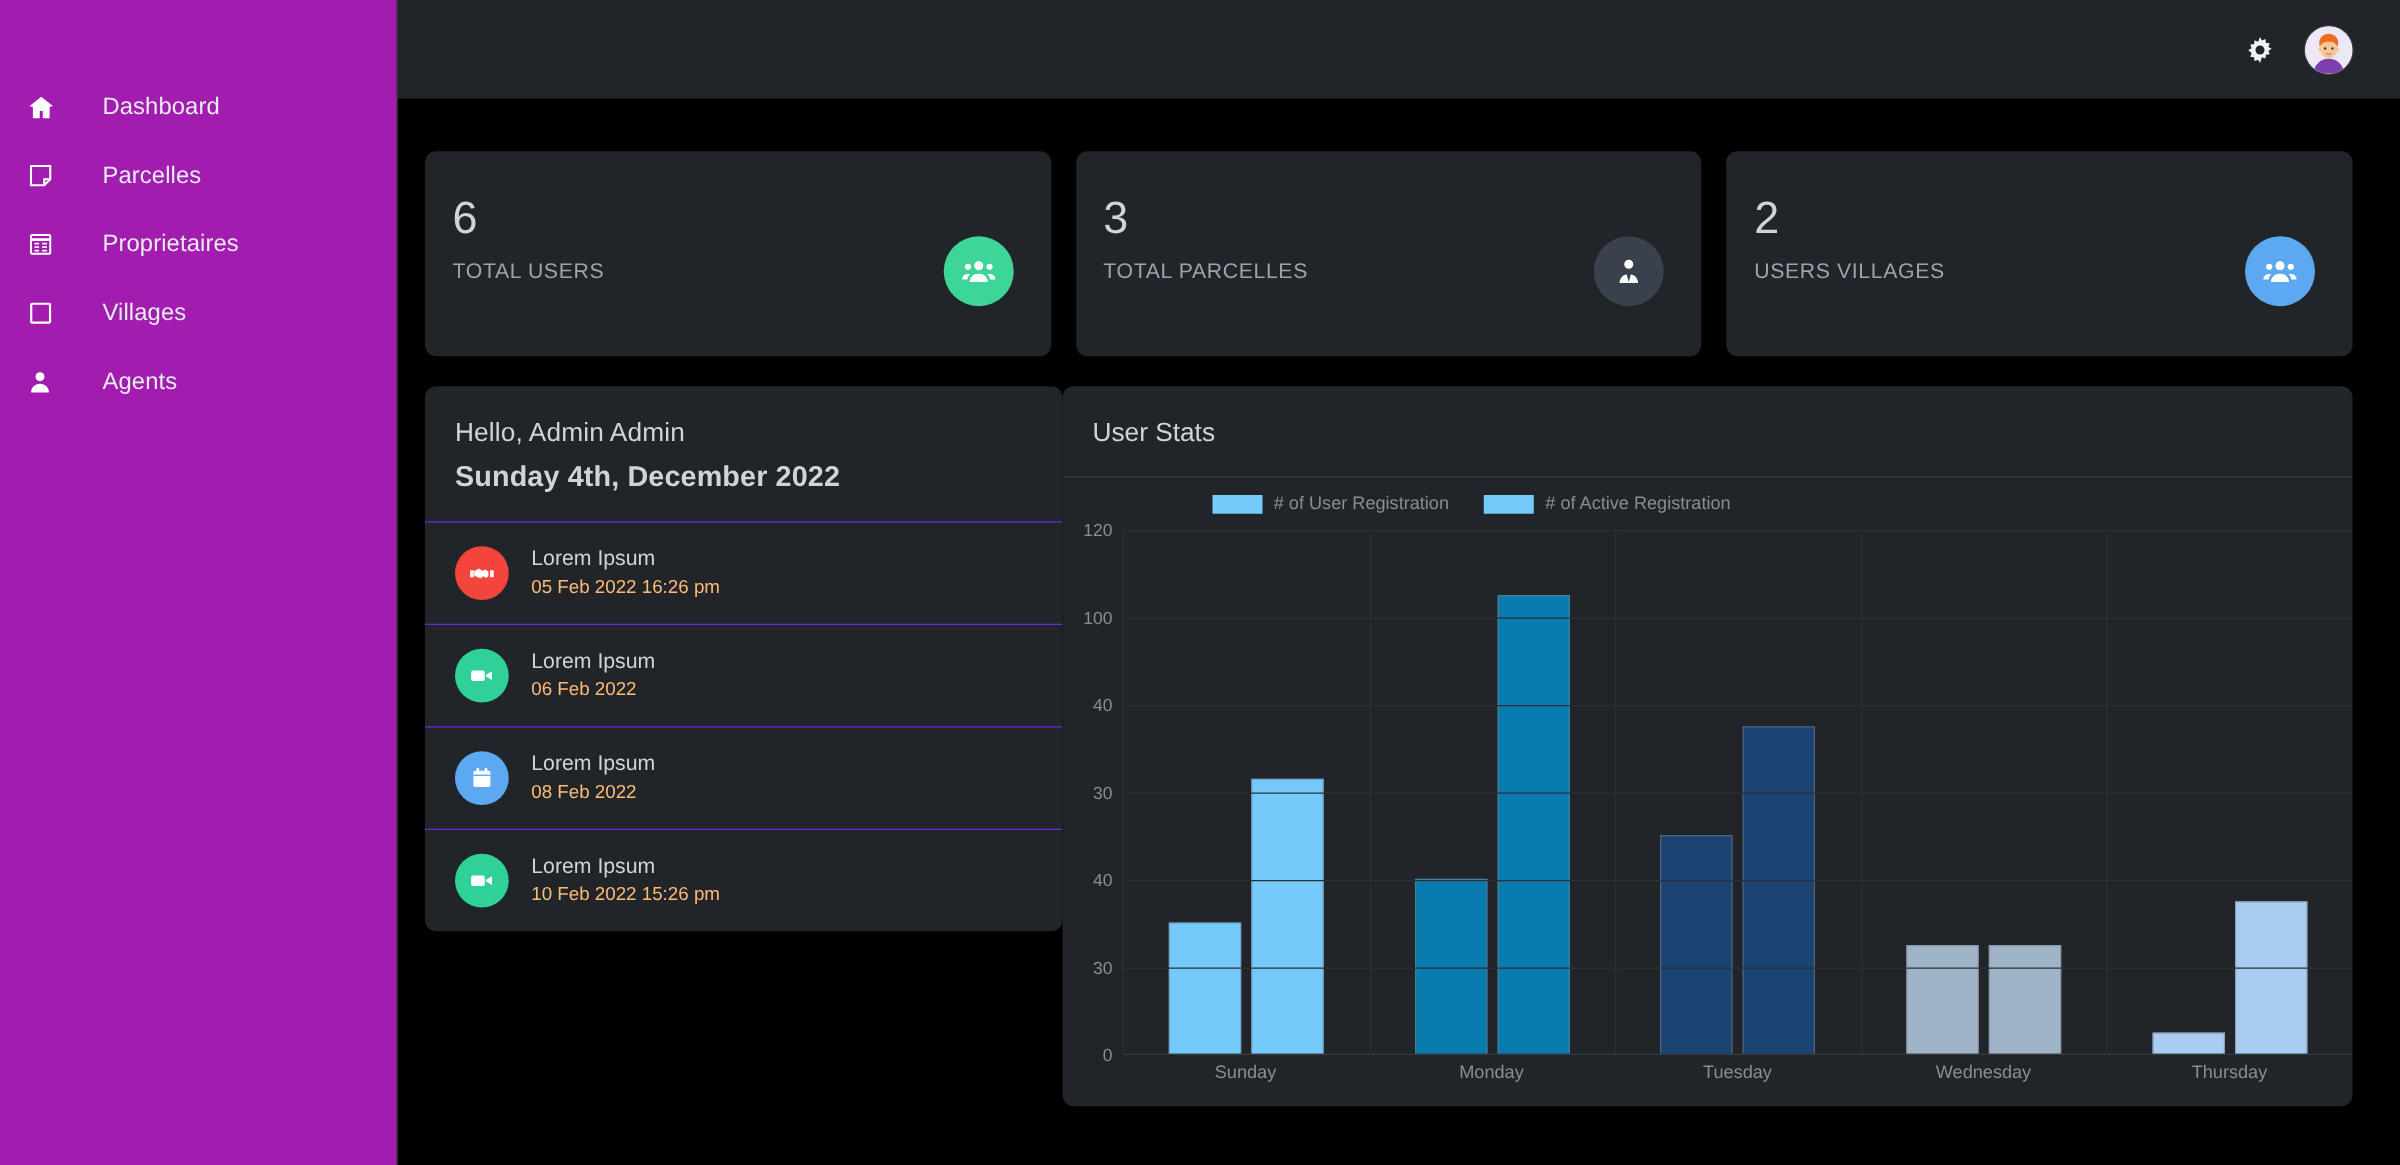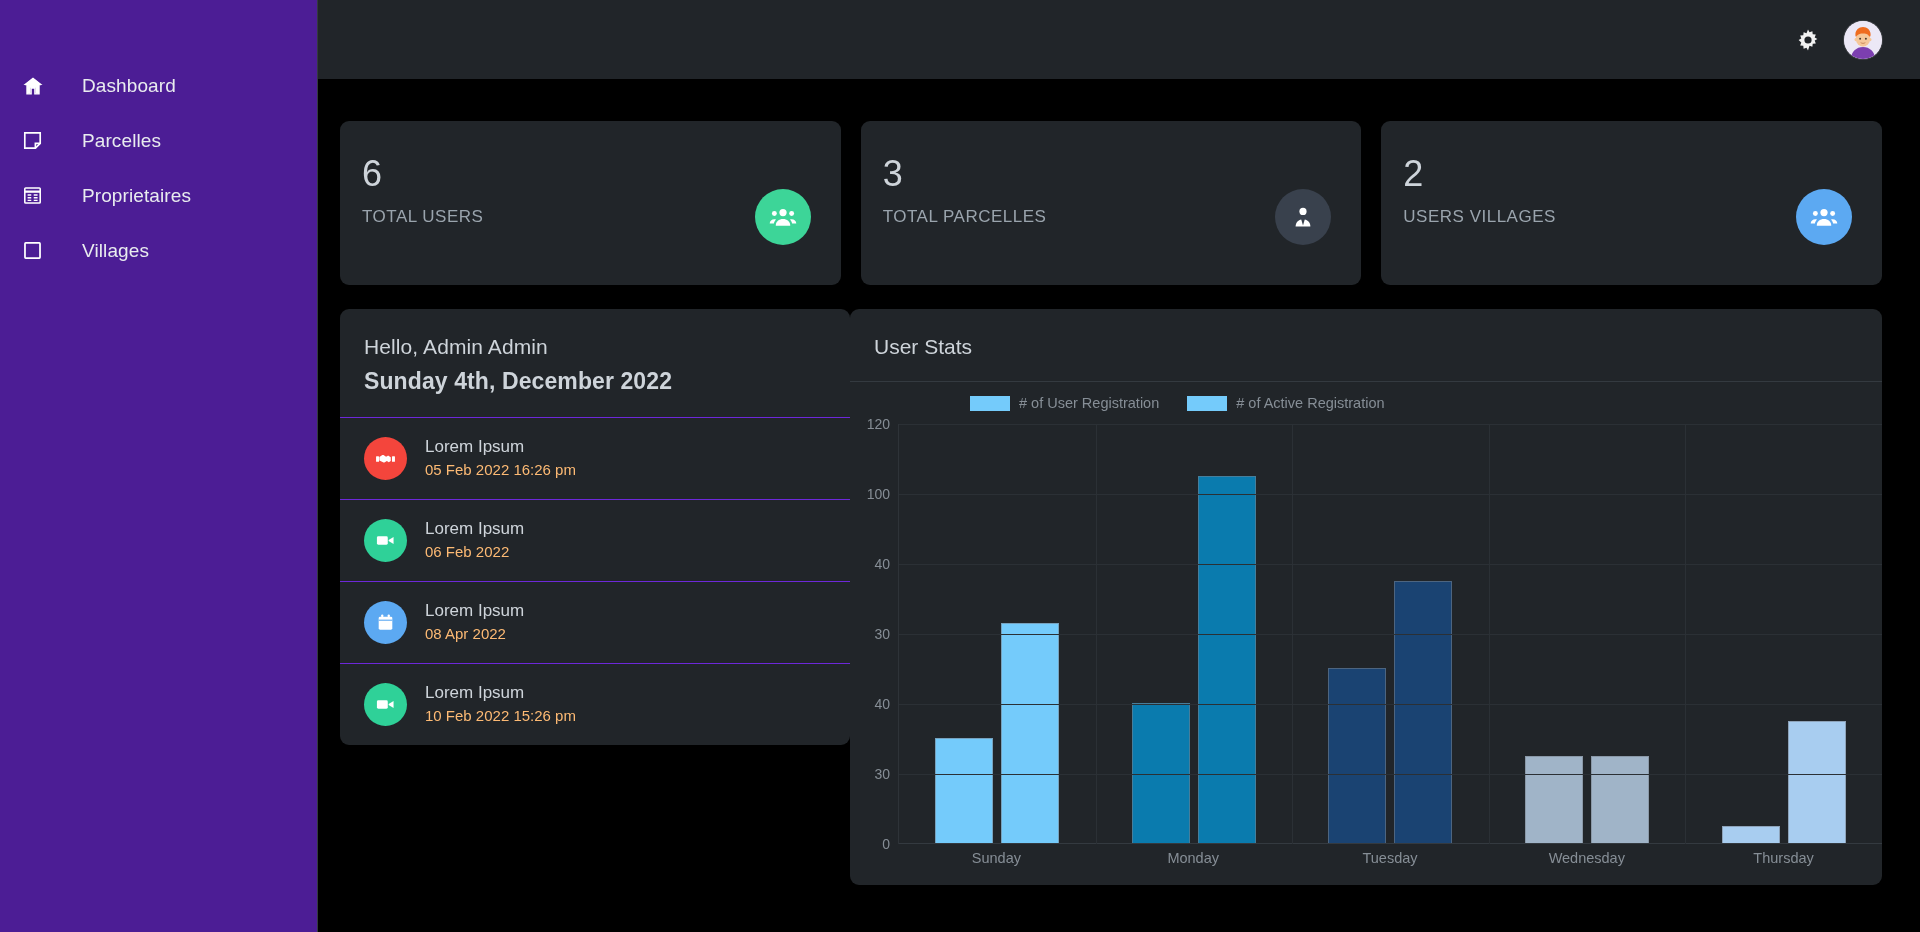--- a/index.html
+++ b/index.html
@@ -7,21 +7,21 @@
     width:1920px; height:932px;
     background:#000;
     font-family:"Liberation Sans", sans-serif;
     overflow:hidden;
   }
   .app { display:flex; width:1920px; height:932px; }
 
   
   .sidebar {
     width:318px; flex:0 0 318px;
-    background:#4c1d95;
+    background:#a21caf;
     border-right:1px solid #343a40;
     padding-top:58px;
     position:relative;
   }
   .nav-item {
     display:flex; align-items:center;
     height:55px;
     padding-left:22px;
     cursor:pointer;
     gap:0;
@@ -243,20 +243,29 @@
 
     <div class="nav-item">
       <span class="nav-icon">
         <svg width="21" height="21" viewBox="0 0 24 24" fill="none" stroke="#ffffff" stroke-width="2">
           <rect x="3.4" y="3.4" width="17.2" height="17.2" rx="0.8"></rect>
         </svg>
       </span>
       <span class="nav-label">Villages</span>
     </div>
 
+    <div class="nav-item">
+      <span class="nav-icon">
+        <svg width="20" height="21" viewBox="0 0 24 24" fill="#ffffff">
+          <circle cx="12" cy="7" r="4.3"></circle>
+          <path d="M3.4 22.2c0-4.9 3.9-8.4 8.6-8.4s8.6 3.5 8.6 8.4H3.4z"></path>
+        </svg>
+      </span>
+      <span class="nav-label">Agents</span>
+    </div>
 
   </aside>
 
   <div class="right">
 
     <header class="topbar">
       <span class="gear-btn">
         <svg width="24" height="24" viewBox="0 0 24 24" fill="#f2f2f2">
           <path d="M12 1.6l1.5 2.7 2.9-1.1.3 3.1 3.1.3-1.1 2.9 2.7 1.5-2.7 1.5 1.1 2.9-3.1.3-.3 3.1-2.9-1.1L12 22.4l-1.5-2.7-2.9 1.1-.3-3.1-3.1-.3 1.1-2.9L2.6 12l2.7-1.5L4.2 7.6l3.1-.3.3-3.1 2.9 1.1L12 1.6z"></path>
           <circle cx="12" cy="12" r="3.6" fill="#212529"></circle>
@@ -370,21 +379,21 @@
             <span class="act-badge" style="background:#5ca9f2">
               <svg width="19" height="19" viewBox="0 0 24 24" fill="#ffffff">
                 <rect x="3.4" y="4.6" width="17.2" height="16.4" rx="1.8"></rect>
                 <rect x="6.6" y="1.8" width="2.6" height="4.4" rx="1.1"></rect>
                 <rect x="14.8" y="1.8" width="2.6" height="4.4" rx="1.1"></rect>
                 <rect x="3.4" y="8.4" width="17.2" height="1.4" fill="#5ca9f2"></rect>
               </svg>
             </span>
             <span class="act-texts">
               <span class="act-title">Lorem Ipsum</span>
-              <span class="act-time">08 Apr 2022</span>
+              <span class="act-time">08 Feb 2022</span>
             </span>
           </div>
 
           <div class="act-item">
             <span class="act-badge" style="background:#2fd198">
               <svg width="21" height="21" viewBox="0 0 24 24" fill="#ffffff">
                 <rect x="2.2" y="7.2" width="12.4" height="9.6" rx="1.6"></rect>
                 <path d="M15.6 11.4l5.6-3.4v8l-5.6-3.4v-1.2z"></path>
               </svg>
             </span>

